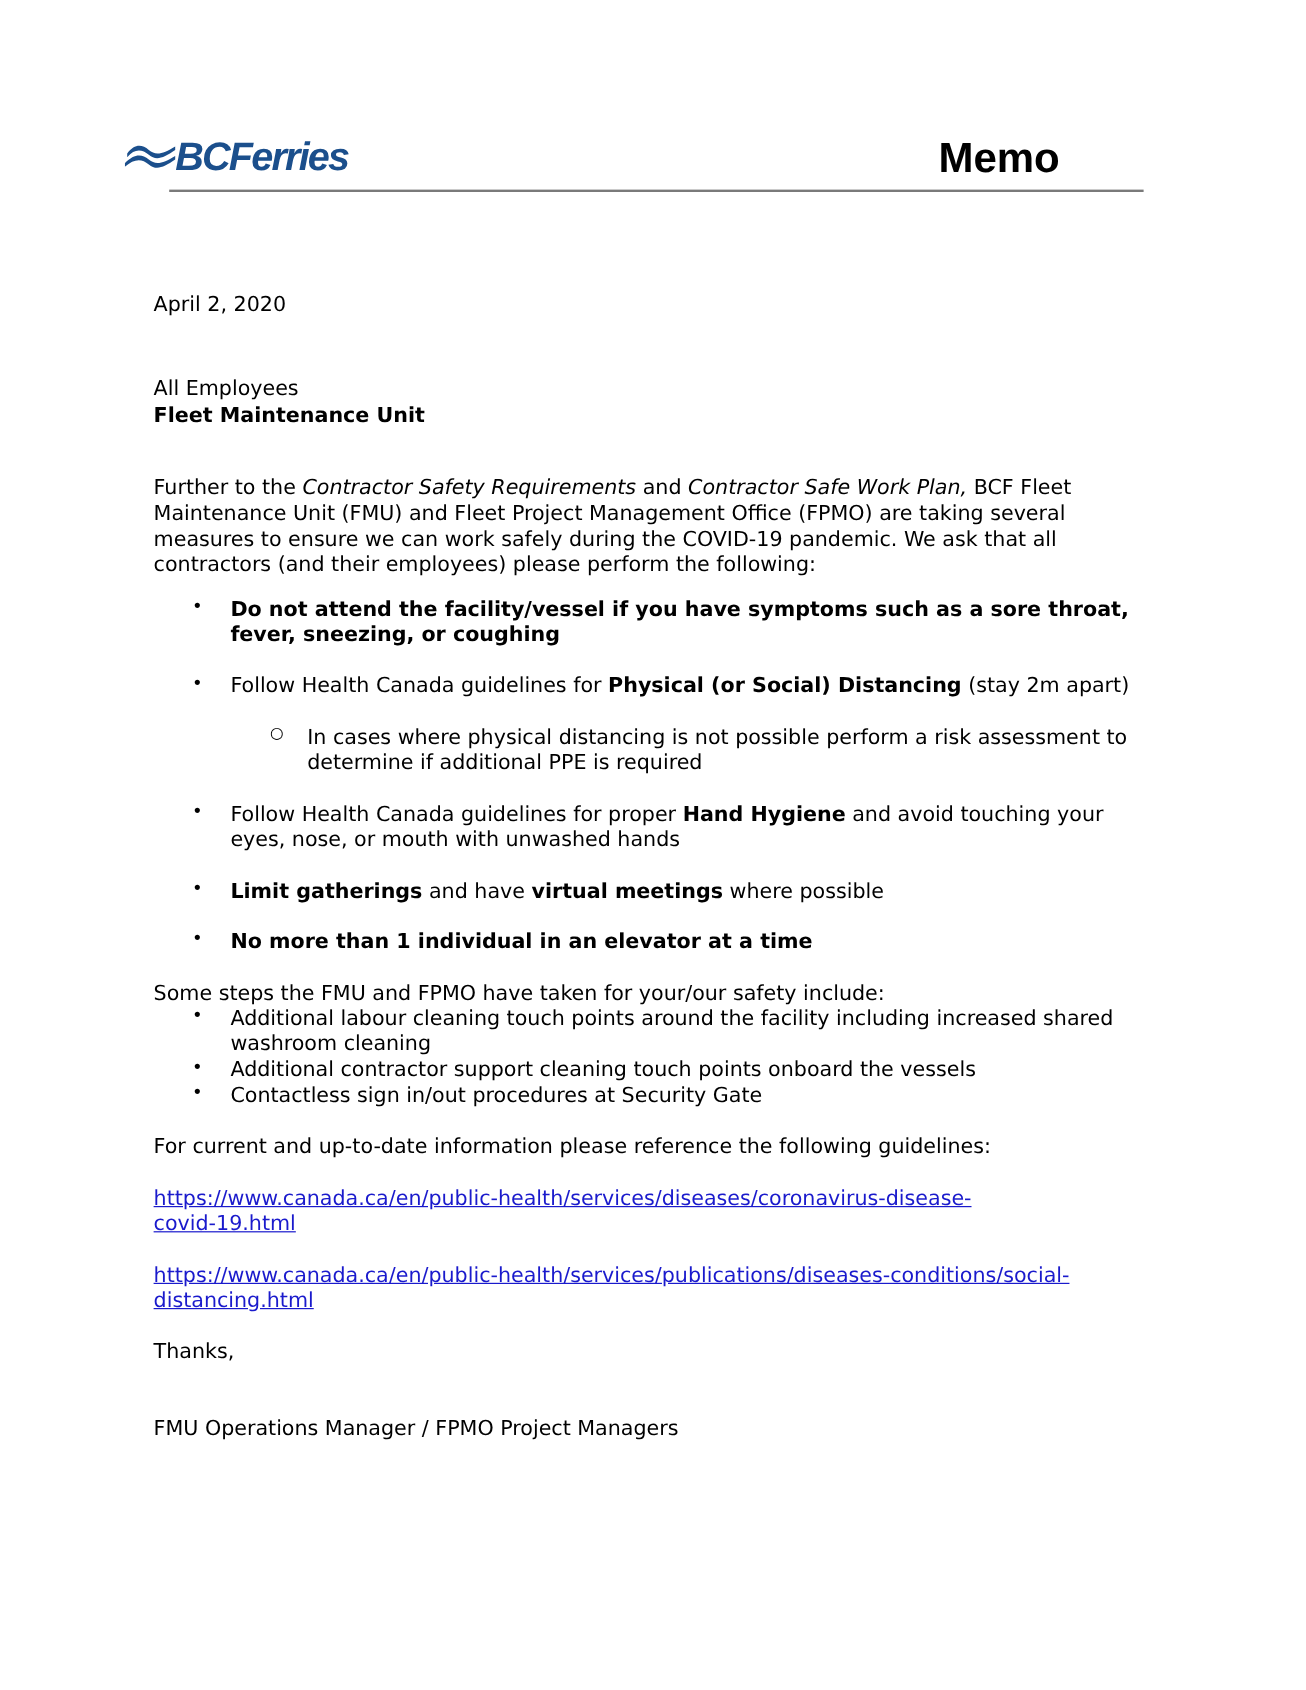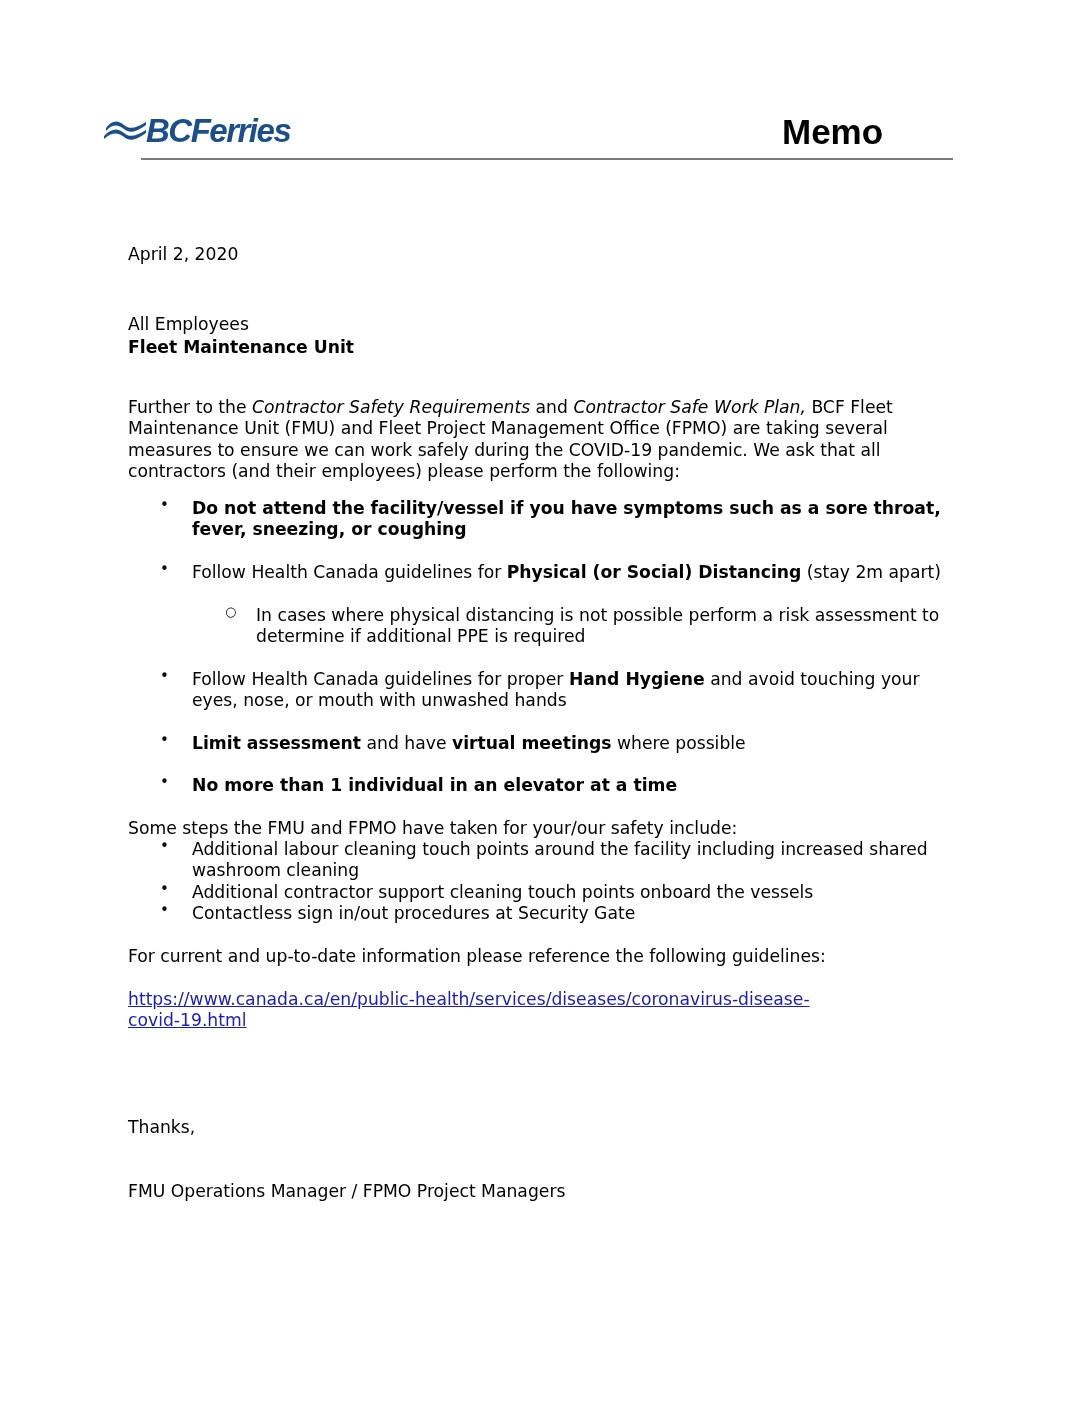--- a/index.html
+++ b/index.html
@@ -67,21 +67,21 @@
     <div class="sub-text">In cases where physical distancing is not possible perform a risk assessment to determine if additional PPE is required</div>
   </div>
 
   <div class="bullet-row" style="top:669px;">
     <span class="bullet-dot">•</span>
     <div class="bullet-text"><span>Follow Health Canada guidelines for proper </span><span class="b">Hand Hygiene</span><span> and avoid touching your eyes, nose, or mouth with unwashed hands</span></div>
   </div>
 
   <div class="bullet-row" style="top:733px;">
     <span class="bullet-dot">•</span>
-    <div class="bullet-text"><span class="b">Limit assessment</span><span> and have </span><span class="b">virtual meetings</span><span> where possible</span></div>
+    <div class="bullet-text"><span class="b">Limit gatherings</span><span> and have </span><span class="b">virtual meetings</span><span> where possible</span></div>
   </div>
 
   <div class="bullet-row" style="top:775px;">
     <span class="bullet-dot">•</span>
     <div class="bullet-text b">No more than 1 individual in an elevator at a time</div>
   </div>
 
   <div class="text" style="top:818px;">Some steps the FMU and FPMO have taken for your/our safety include:</div>
   <div class="bullet-row" style="top:839px;">
     <span class="bullet-dot">•</span>
@@ -96,17 +96,21 @@
     <div class="bullet-text">Contactless sign in/out procedures at Security Gate</div>
   </div>
 
   <div class="text" style="top:946px;">For current and up-to-date information please reference the following guidelines:</div>
 
   <div class="text" style="top:989px;">
     <a class="link">https://www.canada.ca/en/public-health/services/diseases/coronavirus-disease-</a><br>
     <a class="link">covid-19.html</a>
   </div>
 
+  <div class="text" style="top:1053px;">
+    <a class="link">https://www.canada.ca/en/public-health/services/publications/diseases-conditions/social-</a><br>
+    <a class="link">distancing.html</a>
+  </div>
 
   <div class="text" style="top:1117px;">Thanks,</div>
   <div class="text" style="top:1181px;">FMU Operations Manager / FPMO Project Managers</div>
 
 </div>
 
 </body></html>

